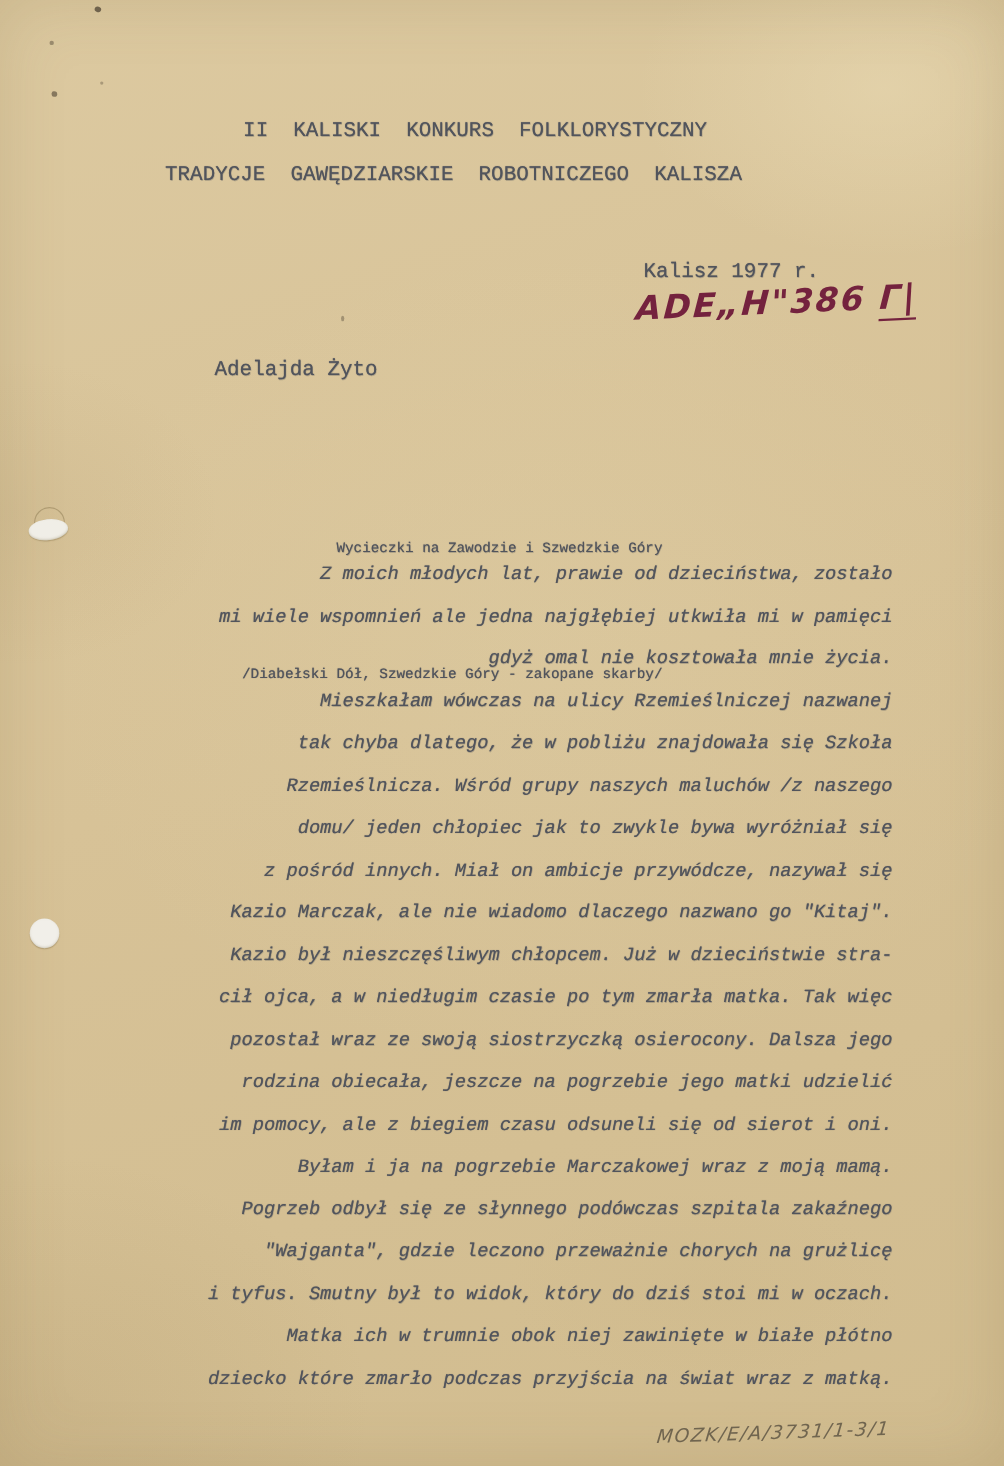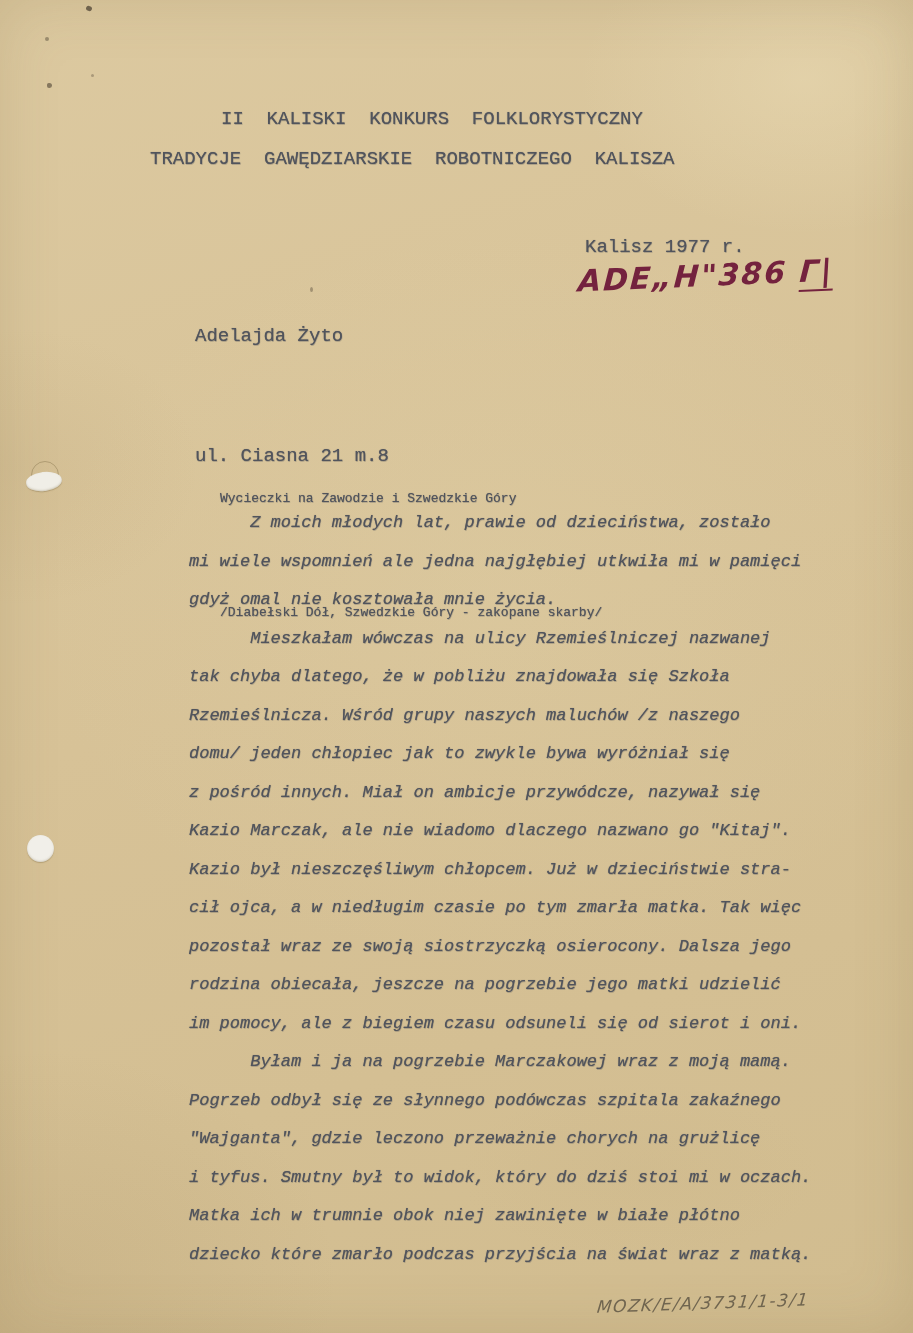--- a/index.html
+++ b/index.html
@@ -17,20 +17,21 @@
       radial-gradient(ellipse 600px 480px at 55% 45%, rgba(228,214,174,0.22), transparent 78%),
       radial-gradient(ellipse 240px 120px at 70% 88%, rgba(200,178,130,0.18), transparent 75%),
       linear-gradient(163deg, #dcc9a0 0%, #d7c297 48%, #d1bc8f 100%);
     box-shadow: inset 0 0 60px rgba(120,98,58,0.18);
   }
   
   .ink {
     color: #51545c;
     text-shadow: 0 0 0.8px rgba(81,84,92,0.75), 0.5px 0.5px 0.5px rgba(81,84,92,0.25);
     white-space: pre;
+    text-align: right;
   }
   .title-line { position: absolute; font-size: 19px; }
   .title-1 { left: 221px; top: 108px; }
   .title-2 { left: 150px; top: 148px; }
 
   .author-block { position: absolute; left: 182px; top: 236px; font-size: 19px; line-height: 40px; margin-left: 13px; }
   .dateline { position: absolute; left: 585px; top: 236px; font-size: 19px; }
 
   .hand-note {
     position: absolute; left: 578px; top: 258px;
@@ -100,21 +101,20 @@
 
   <div class="hole-ring"></div>
   <div class="hole-top"></div>
   <div class="hole-bottom"></div>
 
   <div class="ink title-line title-1">II  KALISKI  KONKURS  FOLKLORYSTYCZNY</div>
   <div class="ink title-line title-2">TRADYCJE  GAWĘDZIARSKIE  ROBOTNICZEGO  KALISZA</div>
 
   <div class="ink author-block">
     <div>Adelajda Żyto</div>
-    <div>ul. Ciasna 21 m.8</div>
   </div>
 
   <div class="ink dateline">Kalisz 1977 r.</div>
 
   <div class="hand-note"><span>ADE„H"386</span> <span class="tail">Γ|</span></div>
 
   <div class="ink story-title">
     <div>Wycieczki na Zawodzie i Szwedzkie Góry</div>
     <div>/Diabełski Dół, Szwedzkie Góry - zakopane skarby/</div>
   </div>

